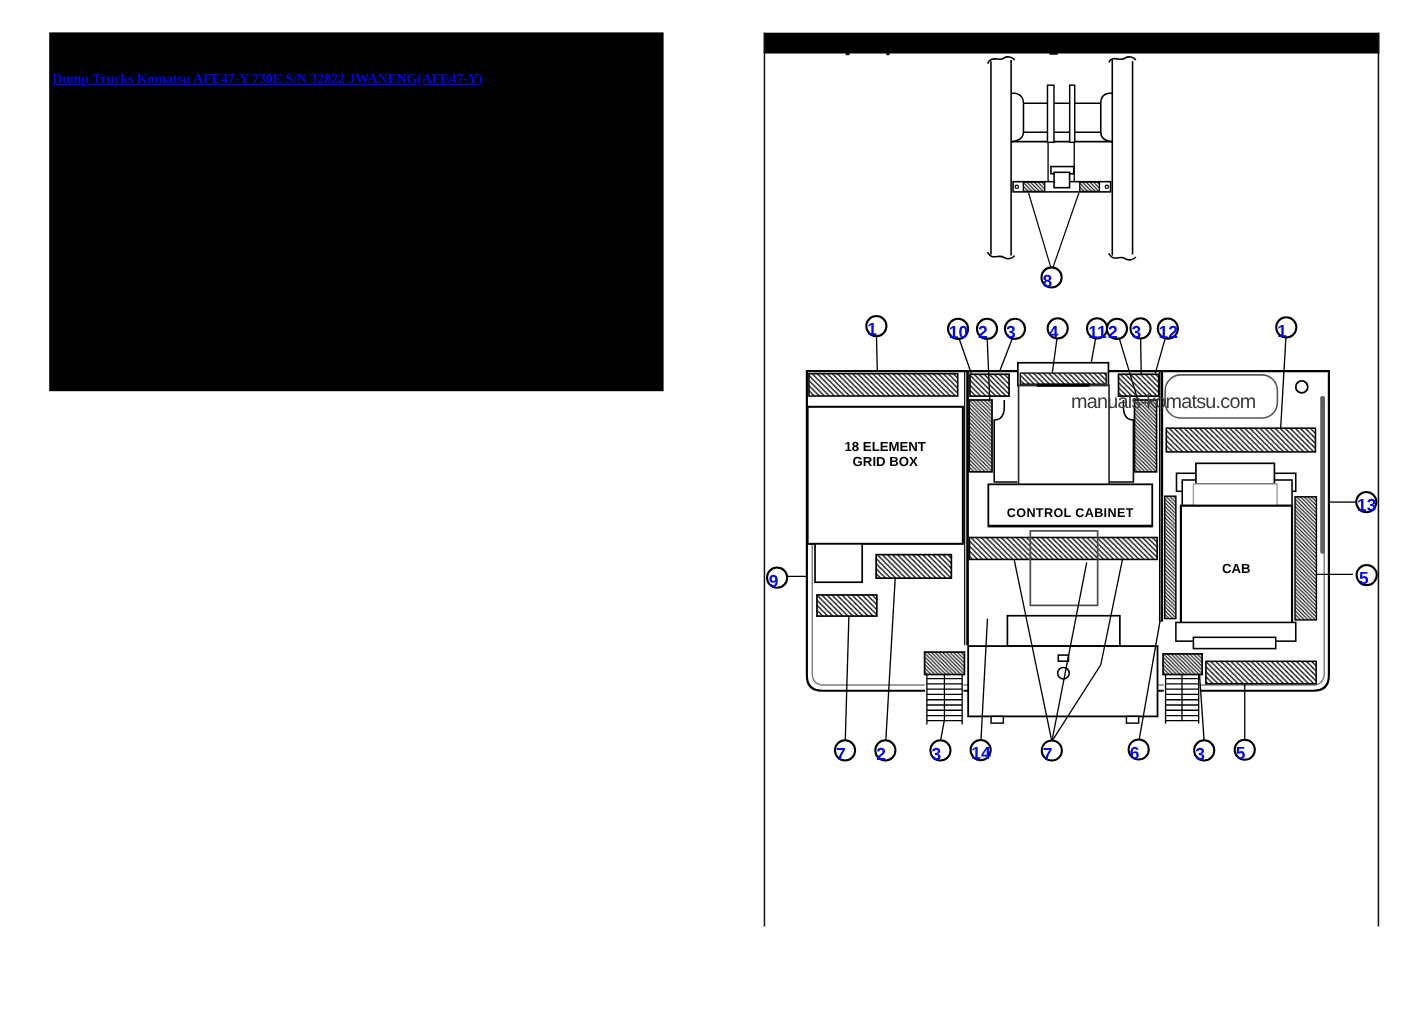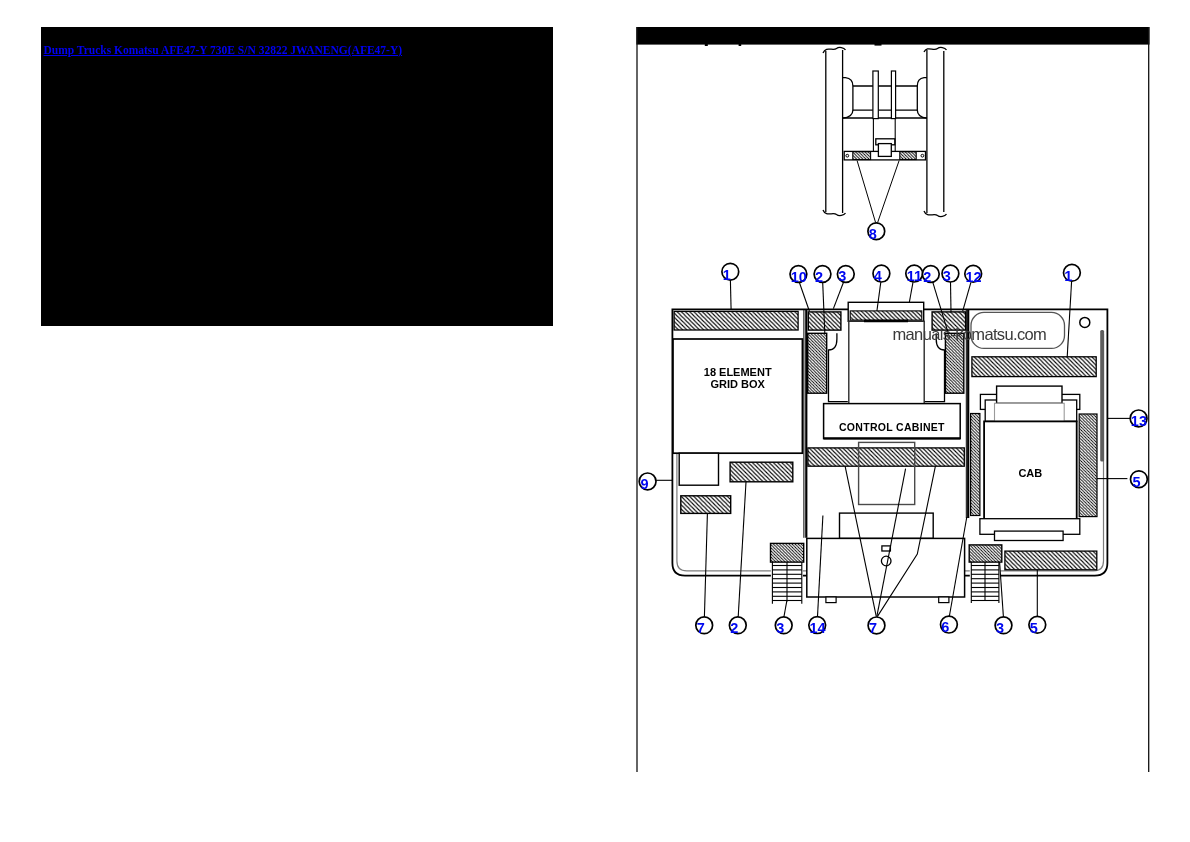--- a/index.html
+++ b/index.html
@@ -1,19 +1,19 @@
 <!DOCTYPE html>
 <html><head><meta charset="utf-8">
 <style>
 html,body{margin:0;padding:0;width:1190px;height:842px;background:#fff;overflow:hidden}
 .abs{position:absolute}
 </style></head>
 <body>
 <div class="abs" style="left:41px;top:27px;width:512px;height:299px;background:#000000">
-<span style="position:absolute;left:2.5px;top:17px;font-family:'Liberation Serif',serif;font-weight:bold;font-size:11.5px;line-height:12px;color:#0000f2;text-decoration:underline;white-space:nowrap">Dump Trucks Komatsu AFE47-Y 730E S/N 32822 JWANENG(AFE47-Y)</span>
+<span style="position:absolute;left:2.5px;top:33px;font-family:'Liberation Serif',serif;font-weight:bold;font-size:11.5px;line-height:12px;color:#0000f2;text-decoration:underline;white-space:nowrap">Dump Trucks Komatsu AFE47-Y 730E S/N 32822 JWANENG(AFE47-Y)</span>
 </div>
 <svg class="abs" style="left:636px;top:27px" width="514" height="746" viewBox="636 27 514 746" fill="none" stroke-linecap="butt">
 <defs>
 <pattern id="h4" patternUnits="userSpaceOnUse" width="4.2" height="4.2">
   <path d="M-1.05,3.15 L3.15,7.35 M-1.05,-1.05 L5.25,5.25 M3.15,-1.05 L7.35,3.15" stroke="#000" stroke-width="1.05"></path>
 </pattern>
 <pattern id="h3" patternUnits="userSpaceOnUse" width="3.1" height="3.1">
   <path d="M-0.8,2.3 L2.3,5.4 M-0.8,-0.8 L3.9,3.9 M2.3,-0.8 L5.4,2.3" stroke="#000" stroke-width="0.95"></path>
 </pattern>
 </defs>

